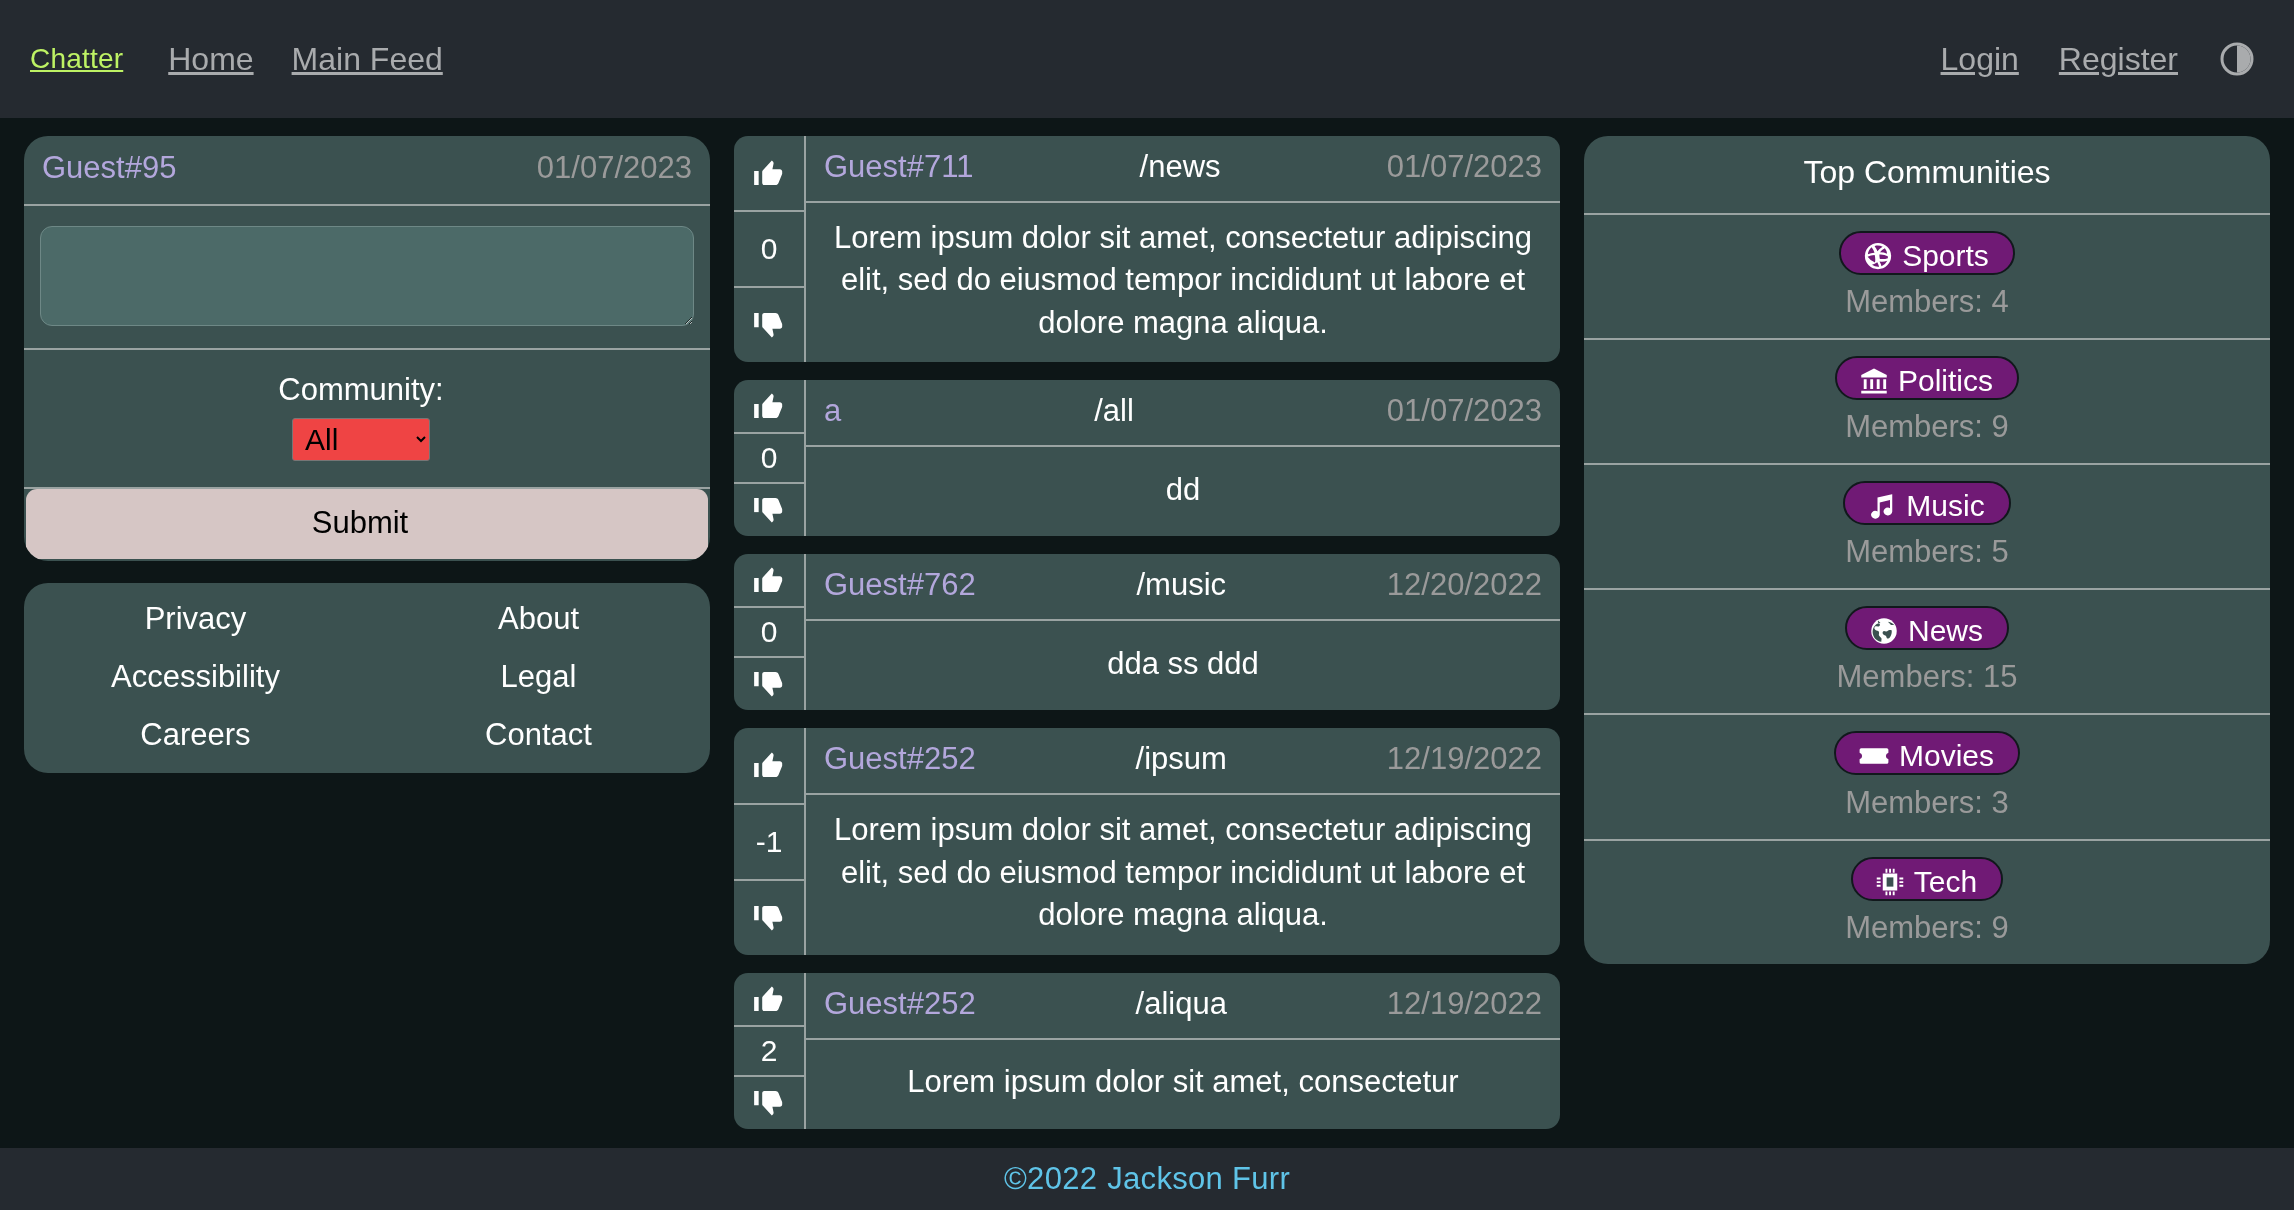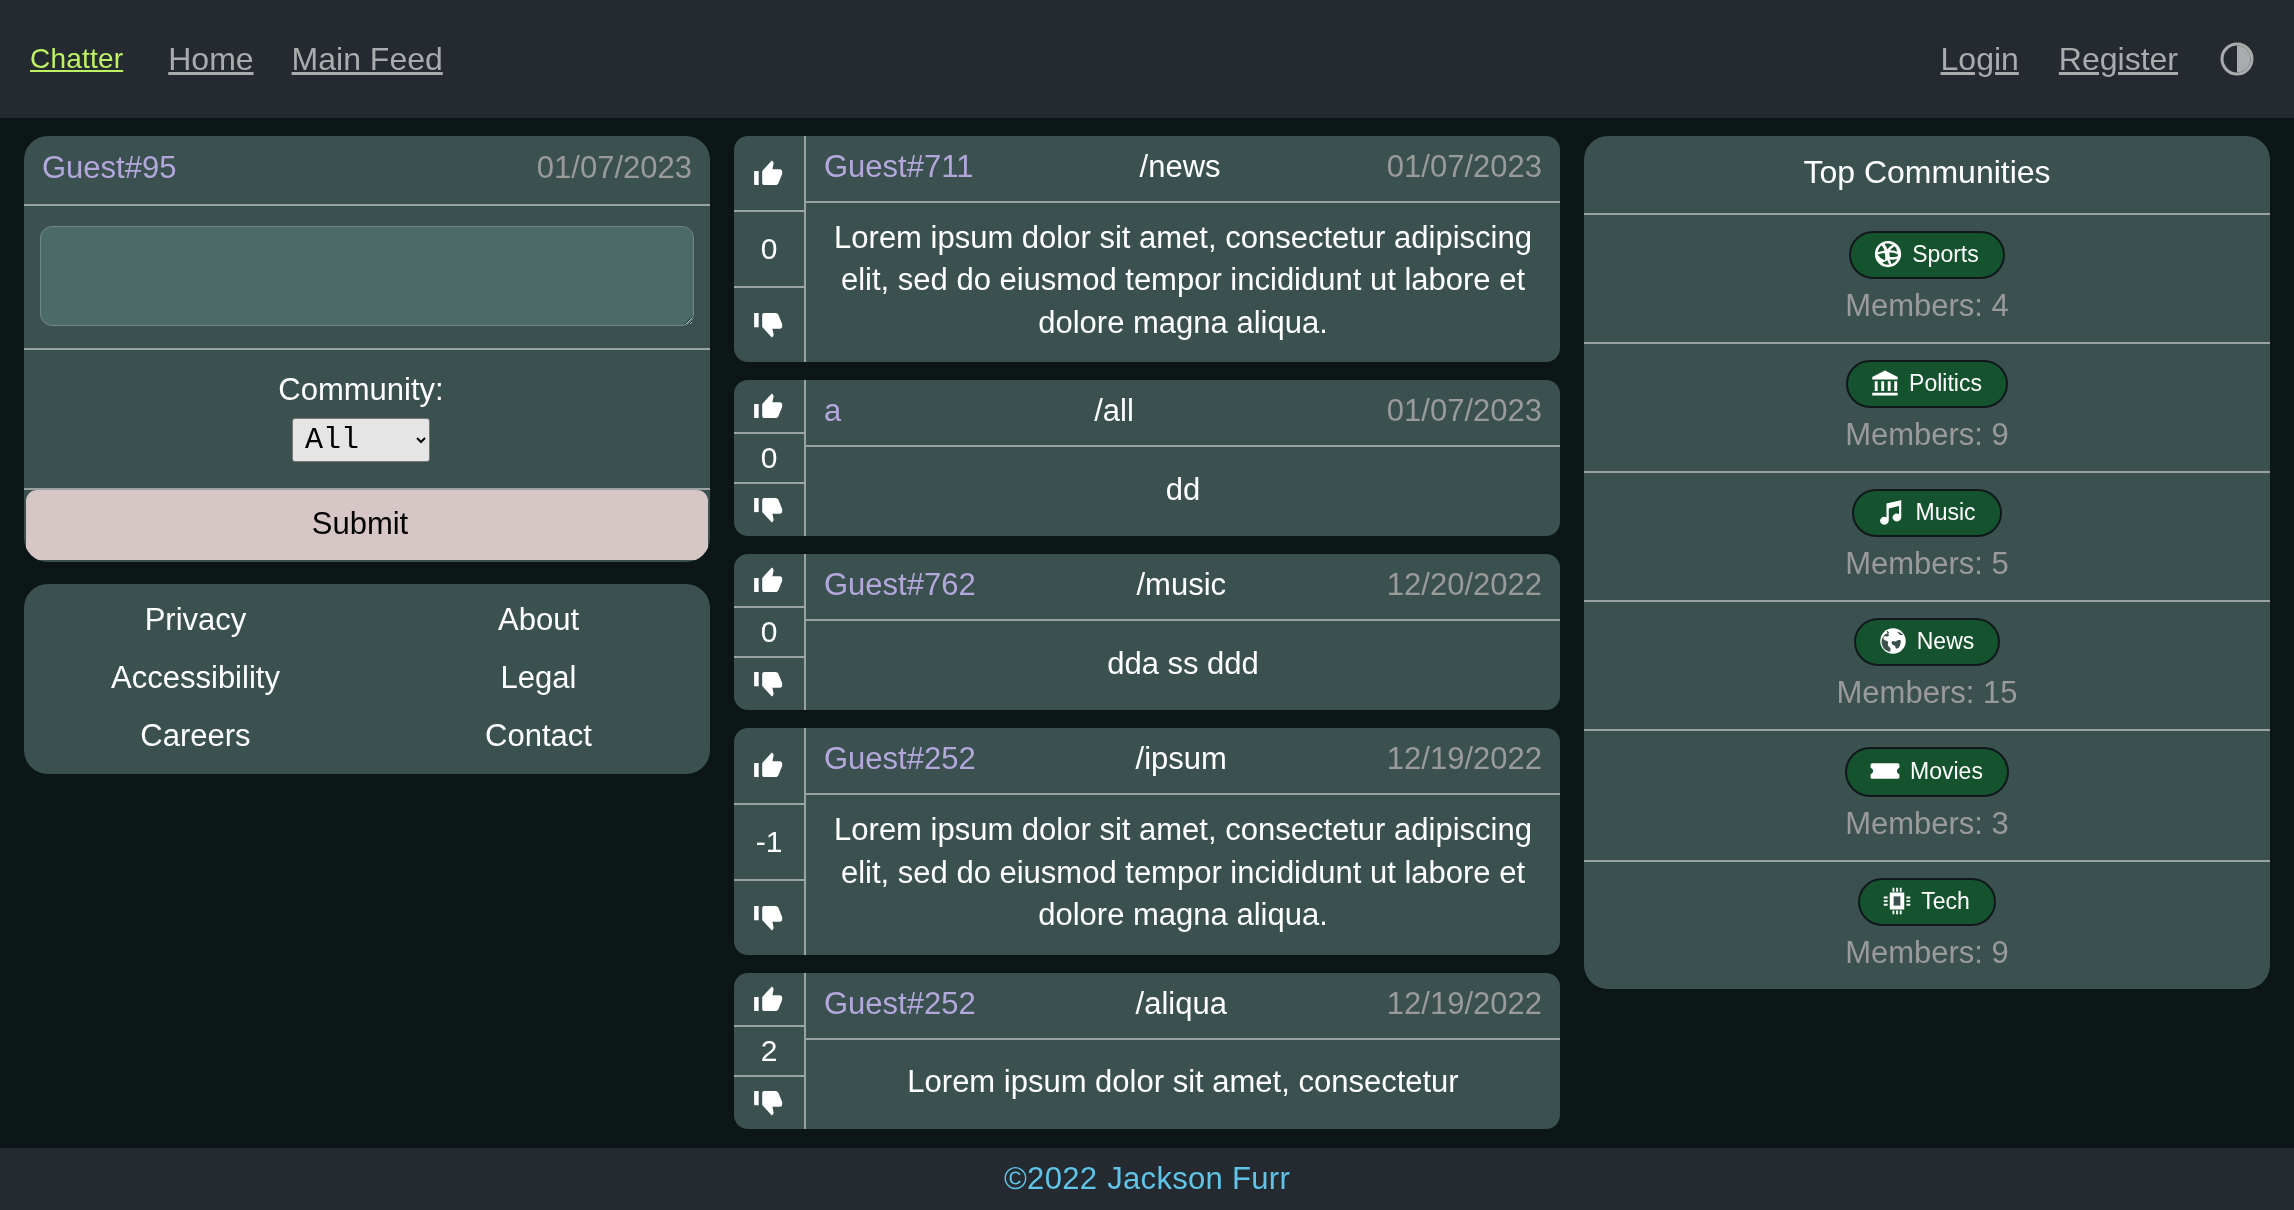--- a/index.html
+++ b/index.html
@@ -81,24 +81,24 @@
     font-size: 26px;
     padding: 8px 10px;
     outline: none;
   }
   .composer-select-wrap {
     padding: 22px 12px 26px 0;
     text-align: center;
   }
   .composer-label { color: #ffffff; font-size: 31px; display: block; margin-bottom: 10px; }
   .composer-select {
-    font-family: Liberation Mono, monospace;
+    font-family: Liberation Sans, sans-serif;
     font-size: 30px;
     padding: 3px 8px;
-    background: #e5e5e5;
+    background: #ef4444;
     color: #000000;
     border: 1px solid #767676;
     border-radius: 3px;
     min-width: 138px;
   }
   .submit-btn {
     display: block;
     width: calc(100% - 4px);
     margin: 0 2px 2px 2px;
     background: #d6c6c5;
@@ -173,26 +173,26 @@
   }
   .community-row {
     border-top: 2px solid #9aa3a2;
     padding: 16px 0 18px 0;
     text-align: center;
   }
   .community-pill {
     display: inline-flex;
     align-items: center;
     gap: 9px;
-    background: #14532d;
+    background: #701a75;
     border: 2px solid #11181c;
     border-radius: 28px;
     color: #ffffff;
-    font-size: 23px;
-    padding: 6px 24px 8px 22px;
+    font-size: 30px;
+    padding: 6px 24px 0 22px;
     cursor: pointer;
     font-family: "Liberation Sans", sans-serif;
   }
   .community-pill svg { display: block; }
   .community-members { color: #9a9a9a; font-size: 31px; margin-top: 9px; }
 
   
   .bottombar {
     flex: 0 0 62px;
     background: #252a30;

